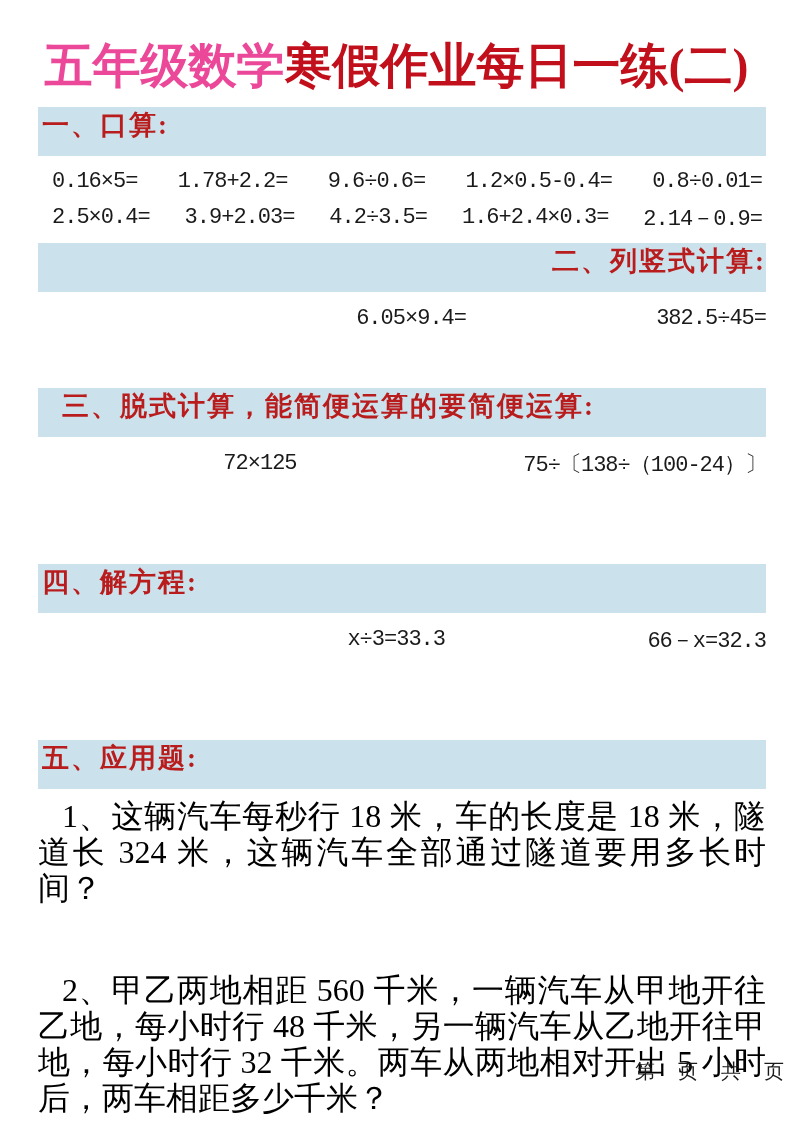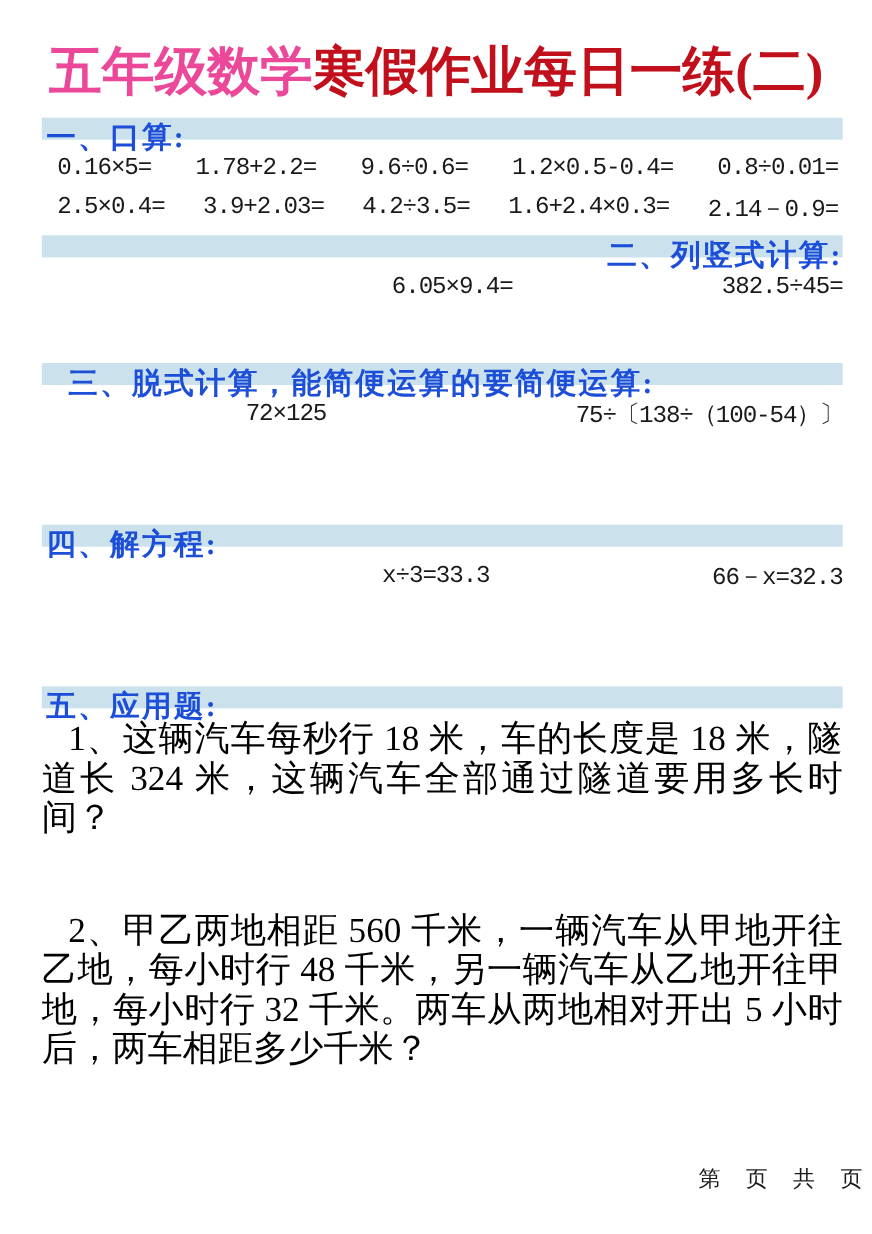--- a/index.html
+++ b/index.html
@@ -25,26 +25,26 @@
     font-weight: bold;
     line-height: 1.16;
     letter-spacing: 0px;
     white-space: nowrap;
     font-family: "Liberation Serif", "DejaVu Serif", serif;
   }
   .title .t-black { color: #ec4899; }
   .title .t-red   { color: var(--title-red); }
   .body { padding: 0 27px 0 38px; }
   .sec-head {
-    height: 20px;
+    height: 49px;
     line-height: 36px;
     background: var(--header-bg);
     font-size: 27px;
     font-weight: bold;
-    color: #1d4ed8;
+    color: #b91c1c;
     padding-left: 4px;
     letter-spacing: 2px;
     white-space: nowrap;
   }
   .sec-head.h1 { margin-top: 13px; }
   .sec-head.h2 { margin-top: 8px; text-align: right; }
   .sec-head.h3 { margin-top: 53px; padding-left: 24px; }
   .sec-head.h4 { margin-top: 84px; }
   .sec-head.h5 { margin-top: 84px; }
   .oral-row {
@@ -120,21 +120,21 @@
 
     <div class="sec-head h2">二、列竖式计算:</div>
     <div class="two-col">
       <span class="prob col1">6.05×9.4=</span>
       <span class="prob col2">382.5÷45=</span>
     </div>
 
     <div class="sec-head h3">三、脱式计算，能简便运算的要简便运算:</div>
     <div class="two-col">
       <span class="prob col1">72×125</span>
-      <span class="prob col2">75÷〔138÷（100-54）〕</span>
+      <span class="prob col2">75÷〔138÷（100-24）〕</span>
     </div>
 
     <div class="sec-head h4">四、解方程:</div>
     <div class="two-col">
       <span class="prob col1">x÷3=33.3</span>
       <span class="prob col2">66－x=32.3</span>
     </div>
 
     <div class="sec-head h5">五、应用题:</div>
     <p class="word-prob wp1">1、这辆汽车每秒行 18 米，车的长度是 18 米，隧道长 324 米，这辆汽车全部通过隧道要用多长时间？</p>

